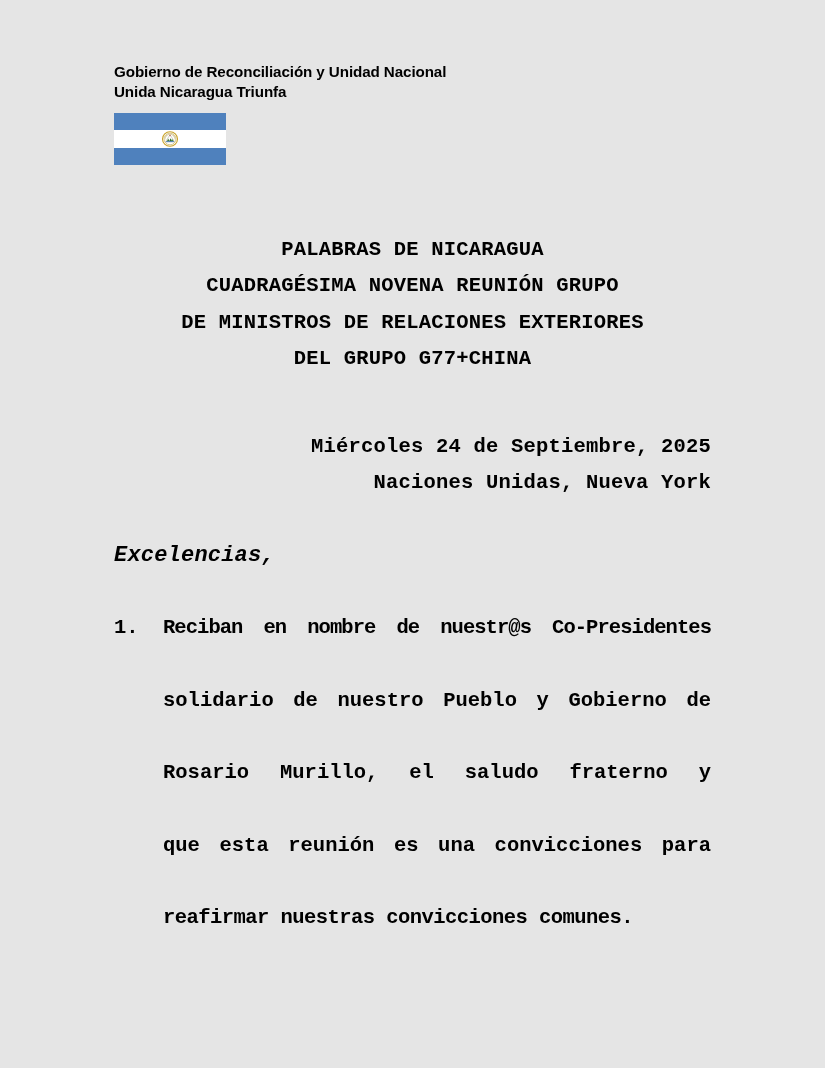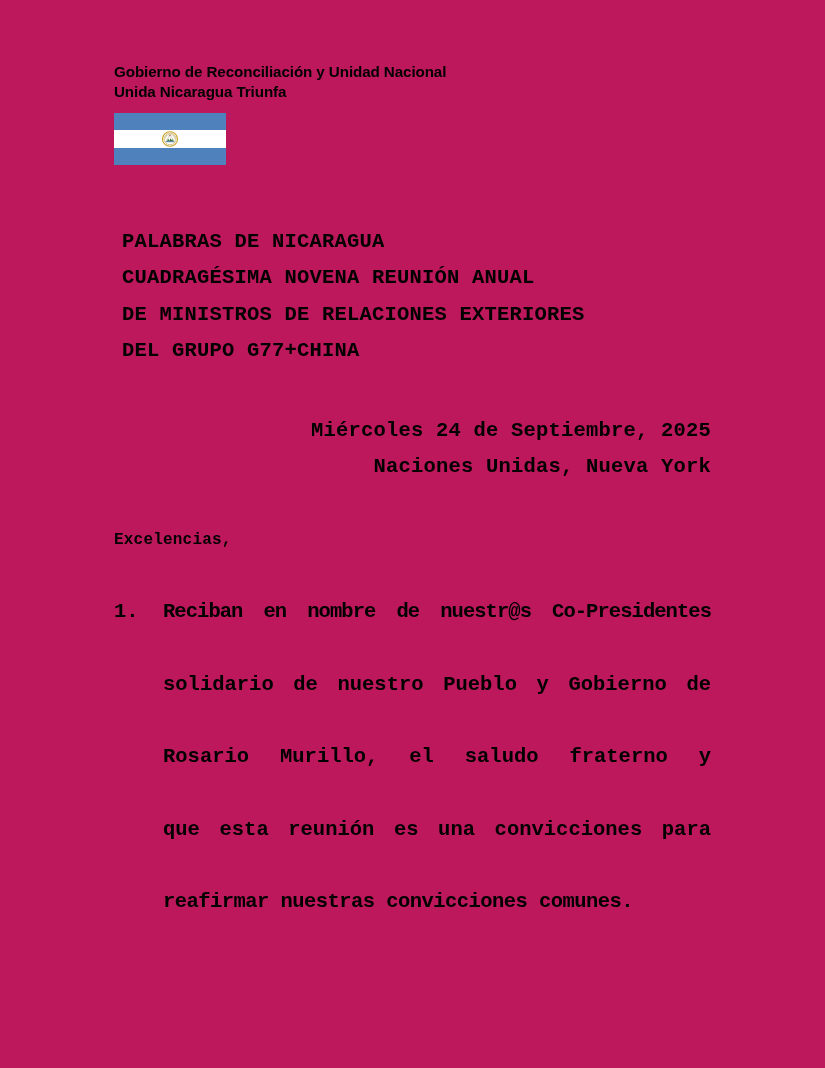--- a/index.html
+++ b/index.html
@@ -12,21 +12,21 @@
     height: 1068px;
     position: relative;
     overflow: hidden;
     font-family: "Liberation Sans", sans-serif;
     -webkit-font-smoothing: antialiased;
   }
 
   .page {
     position: absolute;
     inset: 0;
-    background: #be185d;
+    background: #e5e5e5;
   }
 
   
   .letterhead {
     position: absolute;
     left: 114px;
     top: 62px;
     width: 640px;
   }
   .letterhead-line {
@@ -73,21 +73,21 @@
     left: 114px;
     top: 216px;
     width: 597px;
   }
 
   .mono {
     font-family: "Liberation Mono", "DejaVu Sans Mono", monospace;
     color: #000000;
   }
 
-  .title-block { margin: 8px; }
+  .title-block { margin: 16px; text-align: center; }
   .title-line {
     font-size: 20.5px;
     line-height: 36.3px;
     font-weight: bold;
     white-space: nowrap;
     letter-spacing: 0.2px;
   }
 
   .gap-1 { height: 36px; }
   .gap-2 { height: 36px; }
@@ -95,25 +95,26 @@
   .meta-line {
     font-size: 20.5px;
     line-height: 36.3px;
     font-weight: bold;
     white-space: nowrap;
     letter-spacing: 0.2px;
     text-align: right;
   }
 
   .salutation {
-    font-size: 16px;
+    font-size: 22px;
     line-height: 36.3px;
     font-weight: bold;
     white-space: nowrap;
     letter-spacing: 0.2px;
+    font-style: italic;
   }
 
   
   .para {
     position: relative;
     padding-left: 49px;
     margin-top: 36px;
   }
   .para-number {
     position: absolute;
@@ -180,21 +181,21 @@
         <circle cx="24" cy="13.2" r="1.2" fill="#c02a2a"></circle>
       </svg>
     </div>
     <div class="flag-band blue"></div>
   </div>
 
   <div class="doc-body">
 
     <div class="title-block">
       <div class="mono title-line">PALABRAS DE NICARAGUA</div>
-      <div class="mono title-line">CUADRAGÉSIMA NOVENA REUNIÓN ANUAL</div>
+      <div class="mono title-line">CUADRAGÉSIMA NOVENA REUNIÓN GRUPO</div>
       <div class="mono title-line">DE MINISTROS DE RELACIONES EXTERIORES</div>
       <div class="mono title-line">DEL GRUPO G77+CHINA</div>
     </div>
 
     <div class="gap-1"></div>
 
     <div>
       <div class="mono meta-line">Miércoles 24 de Septiembre, 2025</div>
       <div class="mono meta-line">Naciones Unidas, Nueva York</div>
     </div>

